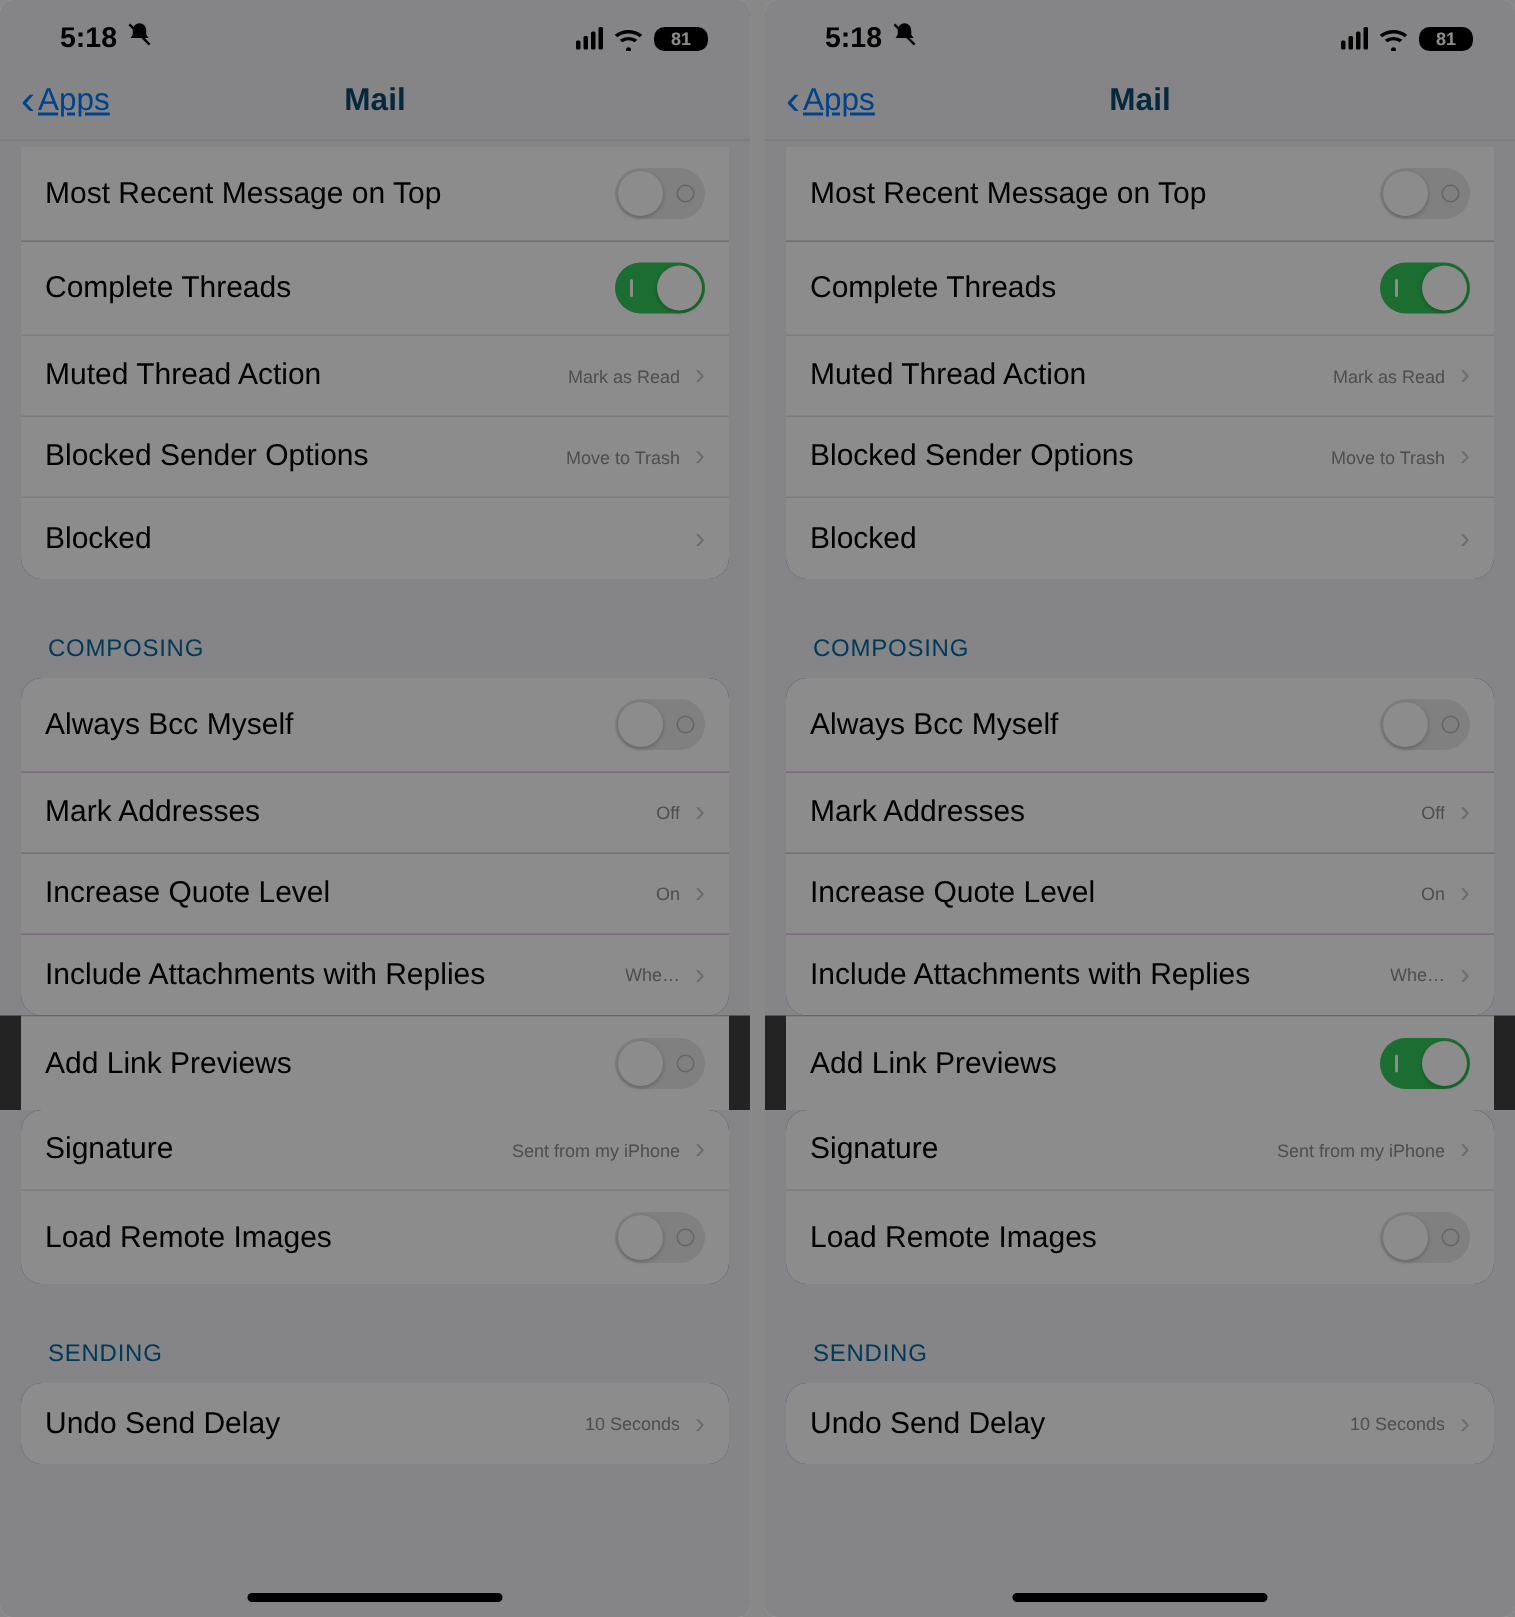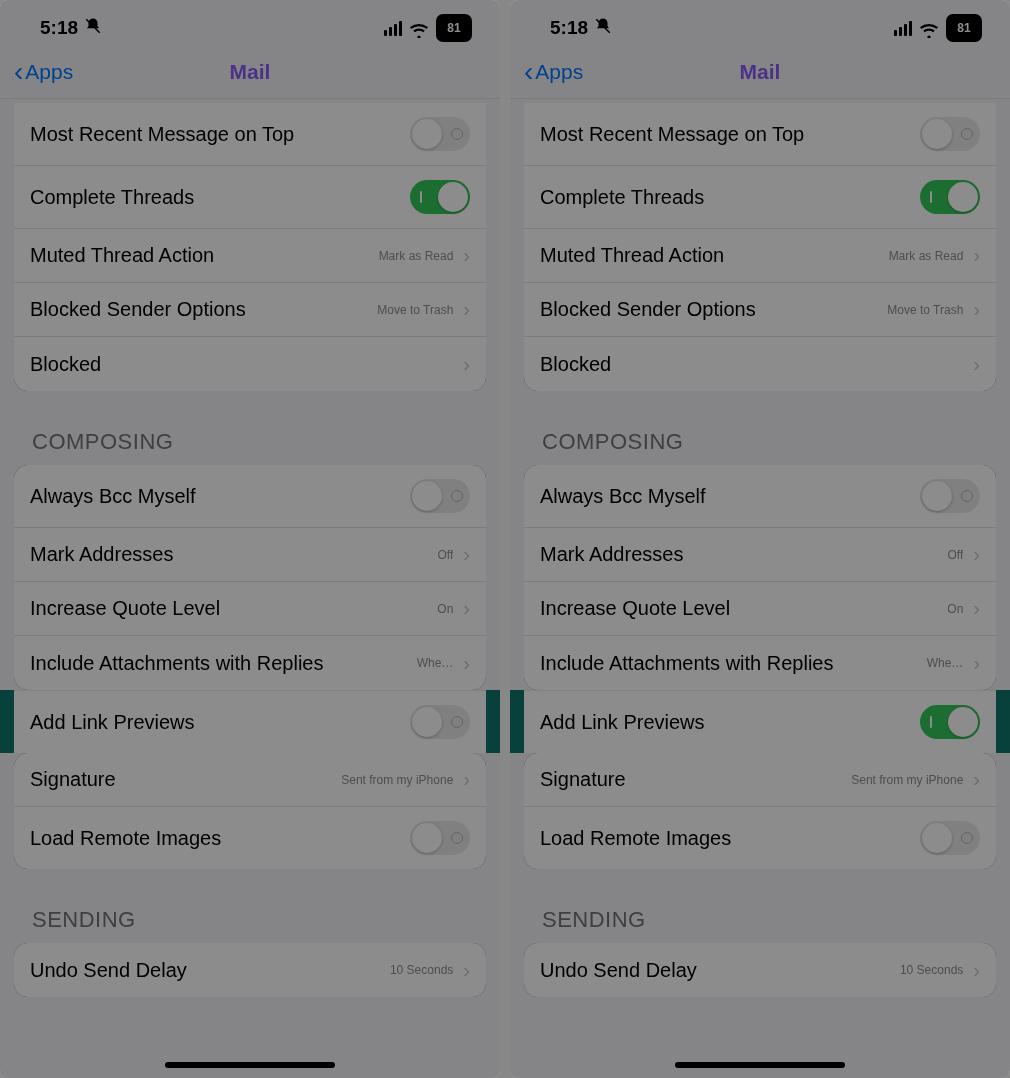--- a/index.html
+++ b/index.html
@@ -38,52 +38,52 @@
   }
   .status-left { display: flex; align-items: center; gap: 6px; }
   .status-right { display: flex; align-items: center; gap: 7px; }
   .bell-off { font-size: 16px; }
   .signal { display:flex; align-items:flex-end; gap:2px;}
   .signal span { width:3px; background:#000; border-radius:1px;}
   .signal span:nth-child(1){height:6px;} .signal span:nth-child(2){height:9px;}
   .signal span:nth-child(3){height:12px;} .signal span:nth-child(4){height:15px;}
   .wifi { width:20px; height:15px; position:relative; }
   .battery-pill {
-    border:2px solid #000; border-radius:7px; width:36px; height:28px;
+    border:2px solid #000; border-radius:7px; width:36px; height:16px;
     display:flex; align-items:center; justify-content:center;
     font-size:12px; font-weight:700; background:#000; color:#fff;
   }
   .nav-bar {
     display:flex; align-items:center; padding: 6px 14px 12px 14px; position:relative;
     border-bottom:1px solid rgba(0,0,0,0.08);
   }
   .back-btn { display:flex; align-items:center; color:#007aff; font-size:21px; }
   .back-chev { font-size:28px; font-weight:300; margin-right:2px; line-height:1;}
-  .back-label { }
+  .back-label { text-decoration: underline; }
   .nav-title {
     position:absolute; left:0; right:0; text-align:center;
-    font-size:21px; font-weight:600; color:#8b5cf6; pointer-events:none;
+    font-size:21px; font-weight:600; color:#0c4a6e; pointer-events:none;
   }
   .scroll { padding: 0 14px; }
   .group {
     background:#a21caf; border-radius:14px; overflow:hidden; margin-bottom:0;
   }
   .group.first { border-top-left-radius:0; border-top-right-radius:0; margin-top:4px;}
   .row {
     display:flex; align-items:center; padding: 14px 16px; min-height:54px;
     border-bottom:1px solid rgba(60,60,67,0.15);
     font-size:20px; color:#000; position:relative; z-index:1;
     background:#fff;
   }
   .row:last-child { border-bottom:none; }
   .row .label { flex:1; }
   .row .value { color:#8e8e93; font-size:12px; margin-right:4px; text-align:right; max-width:55%; white-space:nowrap; overflow:hidden; text-overflow:ellipsis;}
   .chev { color:#c7c7cc; font-size:20px; margin-left:6px; }
   .section-header {
-    font-size:22px; color:#737373; padding: 38px 18px 10px 18px;
+    font-size:16px; color:#0369a1; padding: 38px 18px 10px 18px;
     text-transform:uppercase; letter-spacing:0.5px;
   }
   .toggle {
     width:60px; height:34px; border-radius:17px; background:#e9e9eb; position:relative;
     flex-shrink:0;
   }
   .toggle .knob {
     width:30px; height:30px; border-radius:15px; background:#fff;
     position:absolute; top:2px; left:2px;
     box-shadow:0 1px 3px rgba(0,0,0,0.25);
@@ -94,21 +94,21 @@
   .toggle .off-mark {
     position:absolute; right:7px; top:50%; transform:translateY(-50%);
     width:12px; height:12px; border:1.5px solid #b8b8bc; border-radius:50%;
   }
   .toggle .on-mark { display:none; }
   .toggle.on .on-mark {
     display:block; position:absolute; left:10px; top:50%; transform:translateY(-50%);
     width:2px; height:12px; background:#fff; border-radius:1px;
   }
   .highlight-row {
-    position:relative; z-index:20; background:#0f766e;
+    position:relative; z-index:20; background:#404040;
     margin:0 -14px; padding:0 14px;
   }
   .highlight-row .row { border-bottom:none; border-top:1px solid rgba(60,60,67,0.1);}
   .home-indicator {
     position:absolute; bottom:10px; left:50%; transform:translateX(-50%);
     width:170px; height:6px; background:#000; border-radius:3px; z-index:2;
   }
   .wifi svg { width:20px; height:15px; }
 </style>
 </head>

